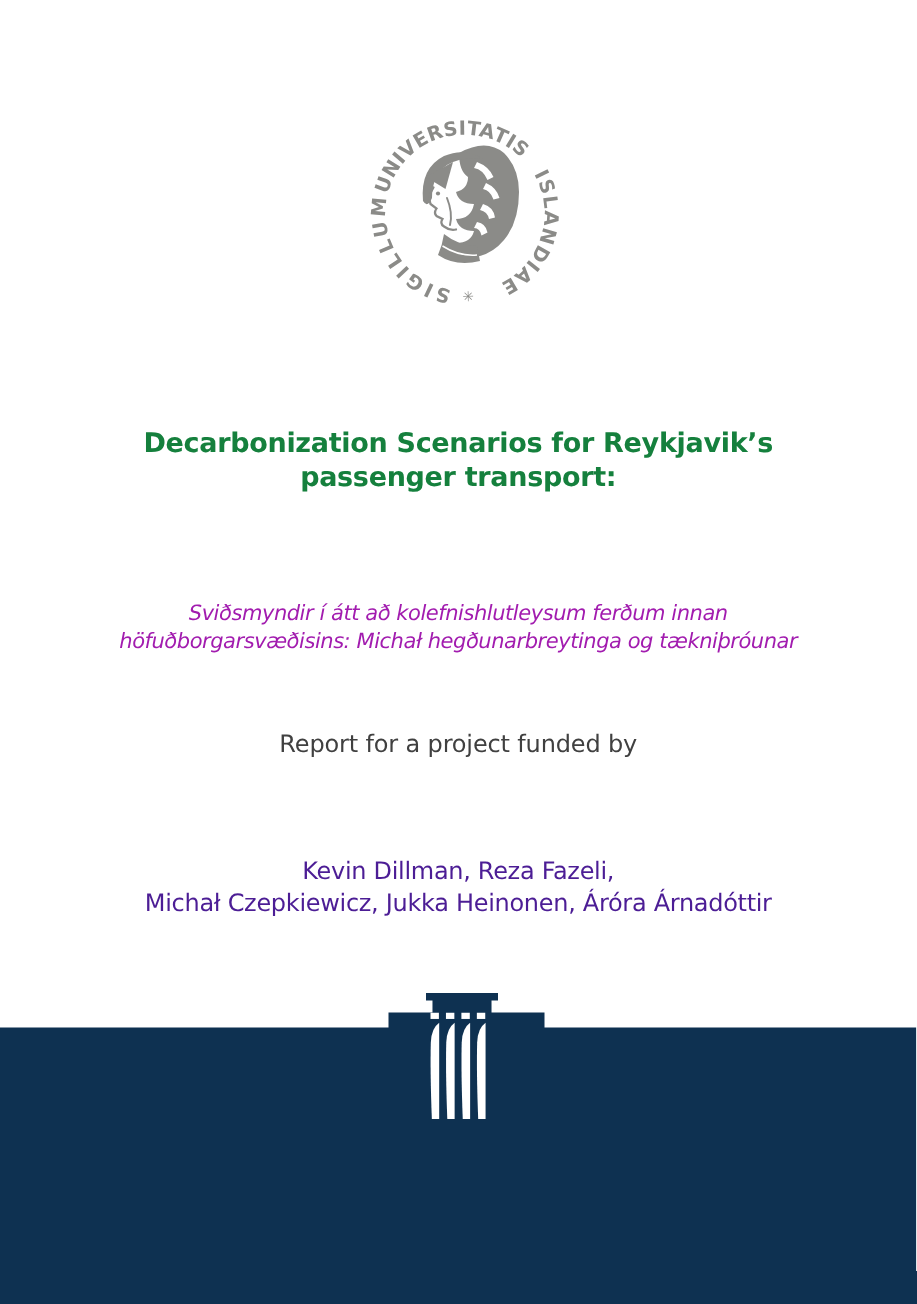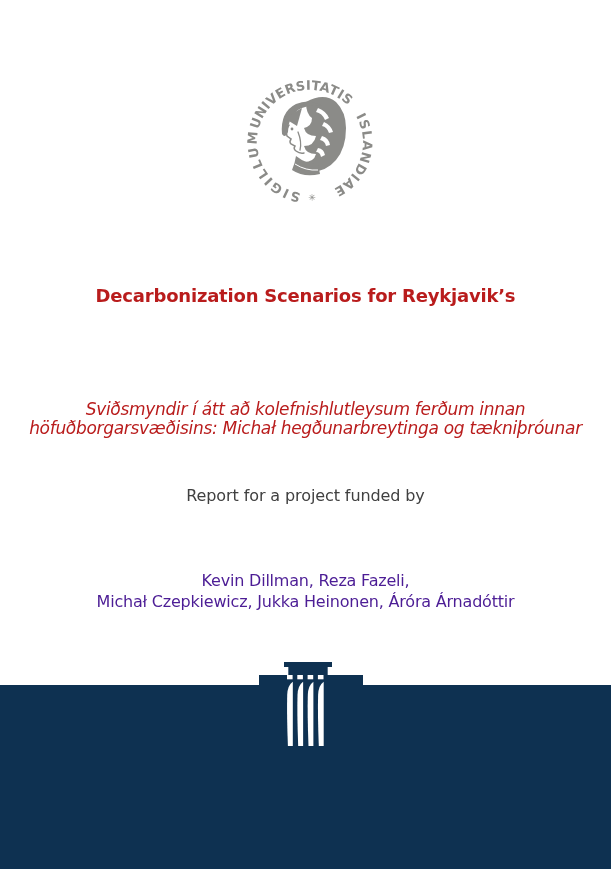--- a/index.html
+++ b/index.html
@@ -15,22 +15,22 @@
   .ls-sig{letter-spacing:2px;}
   .ls-uni{letter-spacing:0.2px;}
   .ls-isl{letter-spacing:0.9px;}
   .ls-sep{font-size:9px;}
   .athena-fill{fill:#8b8b88;}
   .athena-stroke{stroke:#8b8b88;fill:none;stroke-linecap:round;}
   .crest-slash{fill:#ffffff;}
   
   .block{position:absolute;left:0;right:0;text-align:center;}
   .block div{white-space:nowrap;}
-  .title{top:284px;font-size:18px;font-weight:bold;line-height:23px;color:#b91c1c;letter-spacing:-0.2px;}
-  .subtitle{top:400px;font-size:17px;font-style:italic;line-height:19px;color:#b91c1c;letter-spacing:-0.3px;}
+  .title{top:284px;font-size:18px;font-weight:bold;line-height:23px;color:#15803d;letter-spacing:-0.2px;}
+  .subtitle{top:400px;font-size:14px;font-style:italic;line-height:19px;color:#a21caf;letter-spacing:-0.3px;}
   .funding{top:486px;font-size:16px;line-height:20px;color:#404040;letter-spacing:-0.1px;}
   .authors{top:570px;font-size:16px;line-height:21px;color:#4c1d95;letter-spacing:-0.2px;}
   
   .band{position:absolute;left:0;top:685px;width:611px;height:184px;background:#0e3151;}
   .building{position:absolute;inset:0;pointer-events:none;}
   .hat{position:absolute;left:284px;top:662px;width:48px;height:14px;background:#0e3151;
        clip-path:polygon(0 0,100% 0,100% 36%,91% 36%,91% 100%,9% 100%,9% 36%,0 36%);}
   .notch{position:absolute;left:259px;top:675px;width:104px;height:11px;background:#0e3151;}
   .columns{position:absolute;left:286px;top:675px;}
 </style>
@@ -68,20 +68,21 @@
         <path class="athena-stroke" stroke-width="1.3" d="M54,56 Q58,66 56,74"></path>
 
         <path class="athena-fill" d="M52,80 Q62,88 74,88 L76,98 Q60,102 48,94 Q51,87 52,80 Z"></path>
         <path d="M51,88 Q62,95 74,94" stroke="#ffffff" stroke-width="1" fill="none"></path>
       </g>
     </svg>
   </div>
 
   <div class="block title">
     <div>Decarbonization Scenarios for Reykjavik’s</div>
+    <div>passenger transport:</div>
   </div>
 
   <div class="block subtitle">
     <div>Sviðsmyndir í átt að kolefnishlutleysum ferðum innan</div>
     <div>höfuðborgarsvæðisins: Michał hegðunarbreytinga og tækniþróunar</div>
   </div>
 
   <div class="block funding">
     <div>Report for a project funded by</div>
   </div>

